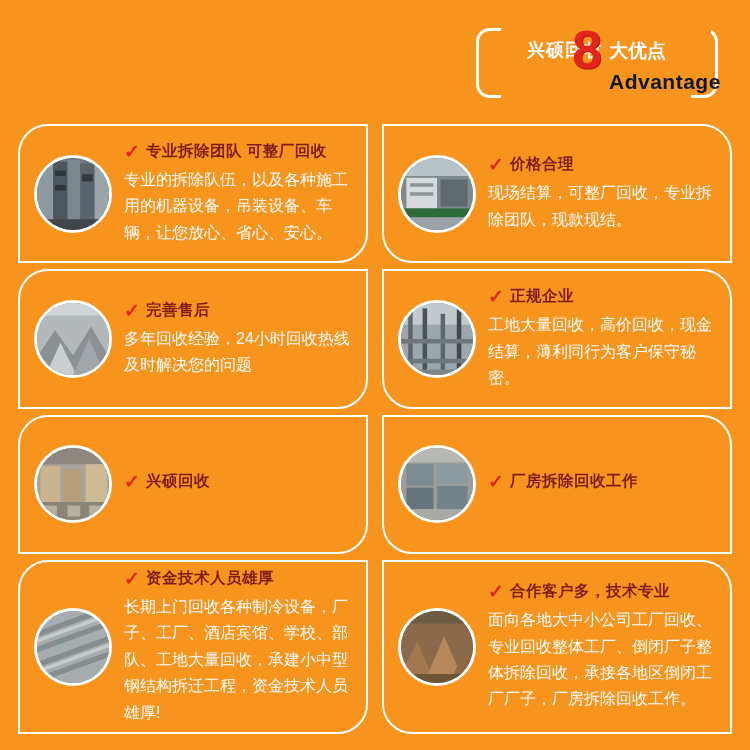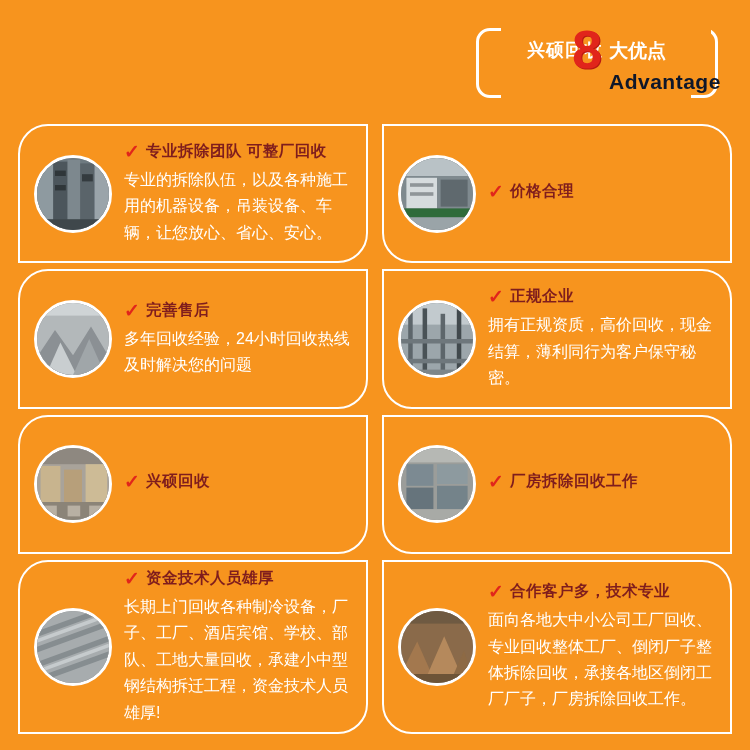--- a/index.html
+++ b/index.html
@@ -216,20 +216,21 @@
         <rect x="0" y="56" width="80" height="10" fill="#2f6b3a"></rect>
         <rect x="0" y="66" width="80" height="14" fill="#9aa4a8"></rect>
         <rect x="10" y="28" width="26" height="4" fill="#8f9699"></rect>
         <rect x="10" y="38" width="26" height="4" fill="#8f9699"></rect>
       </svg>
     </div>
     <div class="card-title">
       <span class="check">✓</span>
       <span class="title-text">价格合理</span>
     </div>
+    <div class="card-body">现场结算，可整厂回收，专业拆除团队，现款现结。</div>
   </div>
 
   <div class="card">
     <div class="thumb">
       <svg viewBox="0 0 80 80" preserveAspectRatio="none">
         <rect width="80" height="80" fill="#b3b8ba"></rect>
         <polygon points="0,60 20,30 40,58 60,26 80,60 80,80 0,80" fill="#8b9094"></polygon>
         <polygon points="10,80 26,44 44,80" fill="#c9ced0"></polygon>
         <polygon points="40,80 58,40 76,80" fill="#a0a6a9"></polygon>
         <rect x="0" y="0" width="80" height="14" fill="#cfd4d6"></rect>
@@ -253,21 +254,21 @@
         <rect x="62" y="4" width="5" height="76" fill="#41494d"></rect>
         <rect x="0" y="40" width="80" height="5" fill="#6e777c"></rect>
         <rect x="0" y="62" width="80" height="5" fill="#6e777c"></rect>
         <rect x="0" y="74" width="80" height="6" fill="#7d868a"></rect>
       </svg>
     </div>
     <div class="card-title">
       <span class="check">✓</span>
       <span class="title-text">正规企业</span>
     </div>
-    <div class="card-body">拥有正规资质，高价回收，现金结算，薄利同行为客户保守秘密。</div>
+    <div class="card-body">工地大量回收，高价回收，现金结算，薄利同行为客户保守秘密。</div>
   </div>
 
   <div class="card">
     <div class="thumb">
       <svg viewBox="0 0 80 80" preserveAspectRatio="none">
         <rect width="80" height="80" fill="#a9a39a"></rect>
         <rect x="0" y="0" width="80" height="18" fill="#8e8880"></rect>
         <rect x="4" y="20" width="22" height="40" fill="#c8b48e"></rect>
         <rect x="30" y="24" width="20" height="36" fill="#b79f7a"></rect>
         <rect x="54" y="18" width="24" height="42" fill="#cdbb96"></rect>

